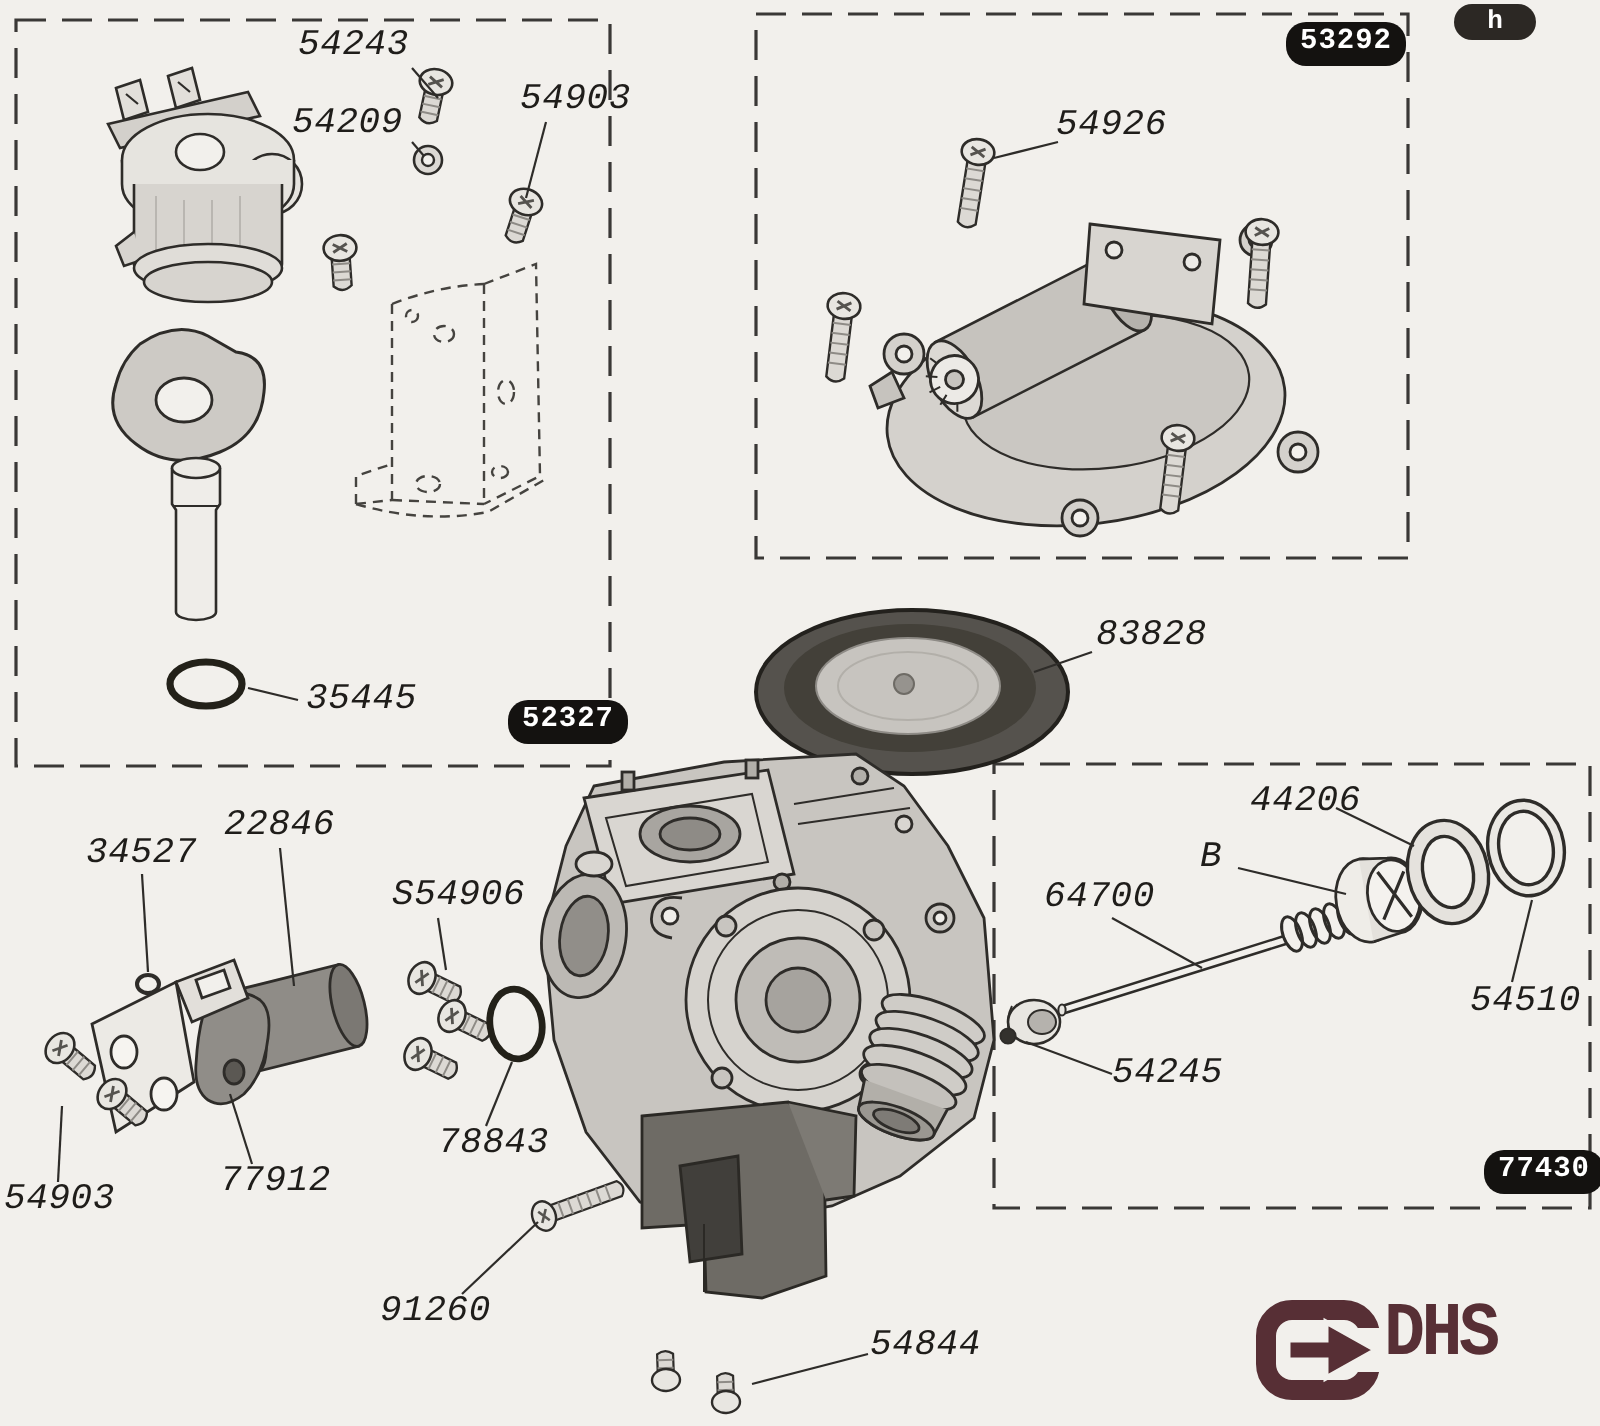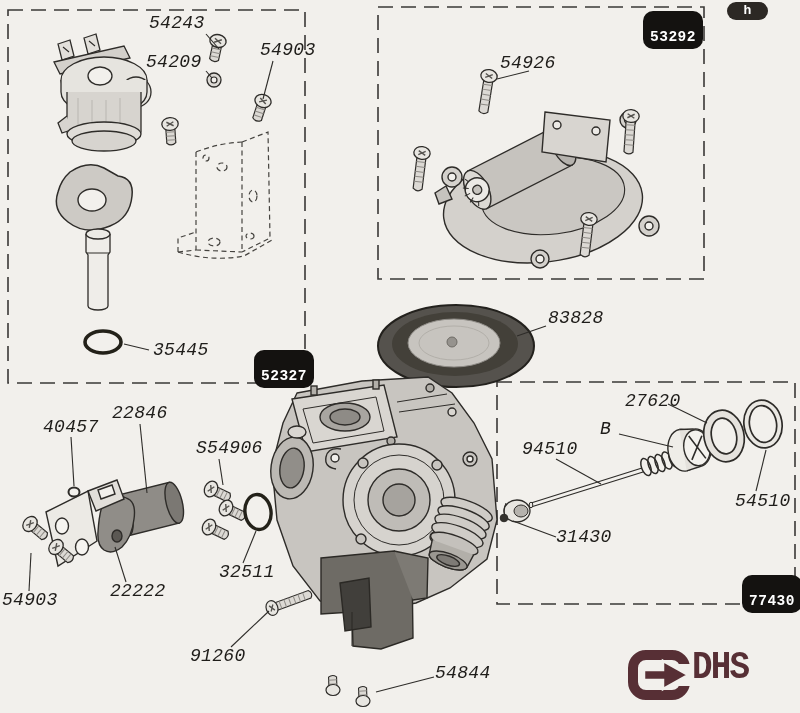--- a/index.html
+++ b/index.html
@@ -2,21 +2,21 @@
 <html><head>
 <meta charset="utf-8">
 <style>
   html,body{margin:0;padding:0;background:#f2f0ec;}
   .stage{position:relative;width:800px;height:713px;background:#f2f0ec;
          font-family:Liberation Mono, monospace;overflow:hidden;}
   .art{position:absolute;left:0;top:0;}
   .part-label{position:absolute;font-style:italic;font-size:18px;color:#1f1d1a;
               white-space:nowrap;letter-spacing:.3px;line-height:1;}
   .badge{position:absolute;background:#141210;color:#ffffff;font-weight:bold;
-         font-size:14.5px;line-height:1;padding:19px 7px 4px;border-radius:10px;
+         font-size:14.5px;line-height:1;padding:3px 7px 4px;border-radius:10px;
          letter-spacing:.5px;}
   .corner-badge{position:absolute;left:727px;top:2px;width:41px;height:18px;
          background:#2c2824;color:#fff;font-weight:bold;font-size:13px;
          text-align:center;line-height:17px;border-radius:9px;}
   .logo-text{position:absolute;left:692px;top:649px;font-size:38px;font-weight:bold;
          color:#572f35;letter-spacing:-2px;line-height:1;
          transform:scaleX(.9);transform-origin:left top;}
 </style>
 </head>
 <body>
@@ -273,35 +273,35 @@
     <rect x="633" y="655" width="52" height="40" rx="13" fill="none" stroke="#572f35" stroke-width="10"></rect>
     <rect x="676" y="664" width="18" height="22" fill="#f2f0ec"></rect>
     <path d="M644,670 h19 v-9 l25,14 l-25,14 v-9 h-19 Z" fill="#572f35" stroke="#f2f0ec" stroke-width="2.5"></path>
   </g>
 </svg>
 
   <div class="part-label" style="left:149px;top:14px">54243</div>
   <div class="part-label" style="left:146px;top:53px">54209</div>
   <div class="part-label" style="left:260px;top:41px">54903</div>
   <div class="part-label" style="left:153px;top:341px">35445</div>
-  <div class="part-label" style="left:500px;top:54px">54926</div>
+  <div class="part-label" style="left:528px;top:54px">54926</div>
   <div class="part-label" style="left:548px;top:309px">83828</div>
-  <div class="part-label" style="left:43px;top:418px">40457</div>
+  <div class="part-label" style="left:43px;top:418px">34527</div>
   <div class="part-label" style="left:112px;top:404px">22846</div>
   <div class="part-label" style="left:196px;top:439px">S54906</div>
   <div class="part-label" style="left:2px;top:591px">54903</div>
-  <div class="part-label" style="left:110px;top:582px">22222</div>
-  <div class="part-label" style="left:219px;top:563px">32511</div>
+  <div class="part-label" style="left:110px;top:582px">77912</div>
+  <div class="part-label" style="left:219px;top:563px">78843</div>
   <div class="part-label" style="left:190px;top:647px">91260</div>
   <div class="part-label" style="left:435px;top:664px">54844</div>
-  <div class="part-label" style="left:625px;top:392px">27620</div>
+  <div class="part-label" style="left:625px;top:392px">44206</div>
   <div class="part-label" style="left:600px;top:420px">B</div>
-  <div class="part-label" style="left:522px;top:440px">94510</div>
+  <div class="part-label" style="left:522px;top:440px">64700</div>
   <div class="part-label" style="left:735px;top:492px">54510</div>
-  <div class="part-label" style="left:556px;top:528px">31430</div>
+  <div class="part-label" style="left:556px;top:528px">54245</div>
 
   <div class="badge" style="left:254px;top:350px">52327</div>
   <div class="badge" style="left:643px;top:11px">53292</div>
   <div class="badge" style="left:742px;top:575px">77430</div>
 
   <div class="corner-badge">h</div>
 
   <div class="logo-text">DHS</div>
 </div>
 

